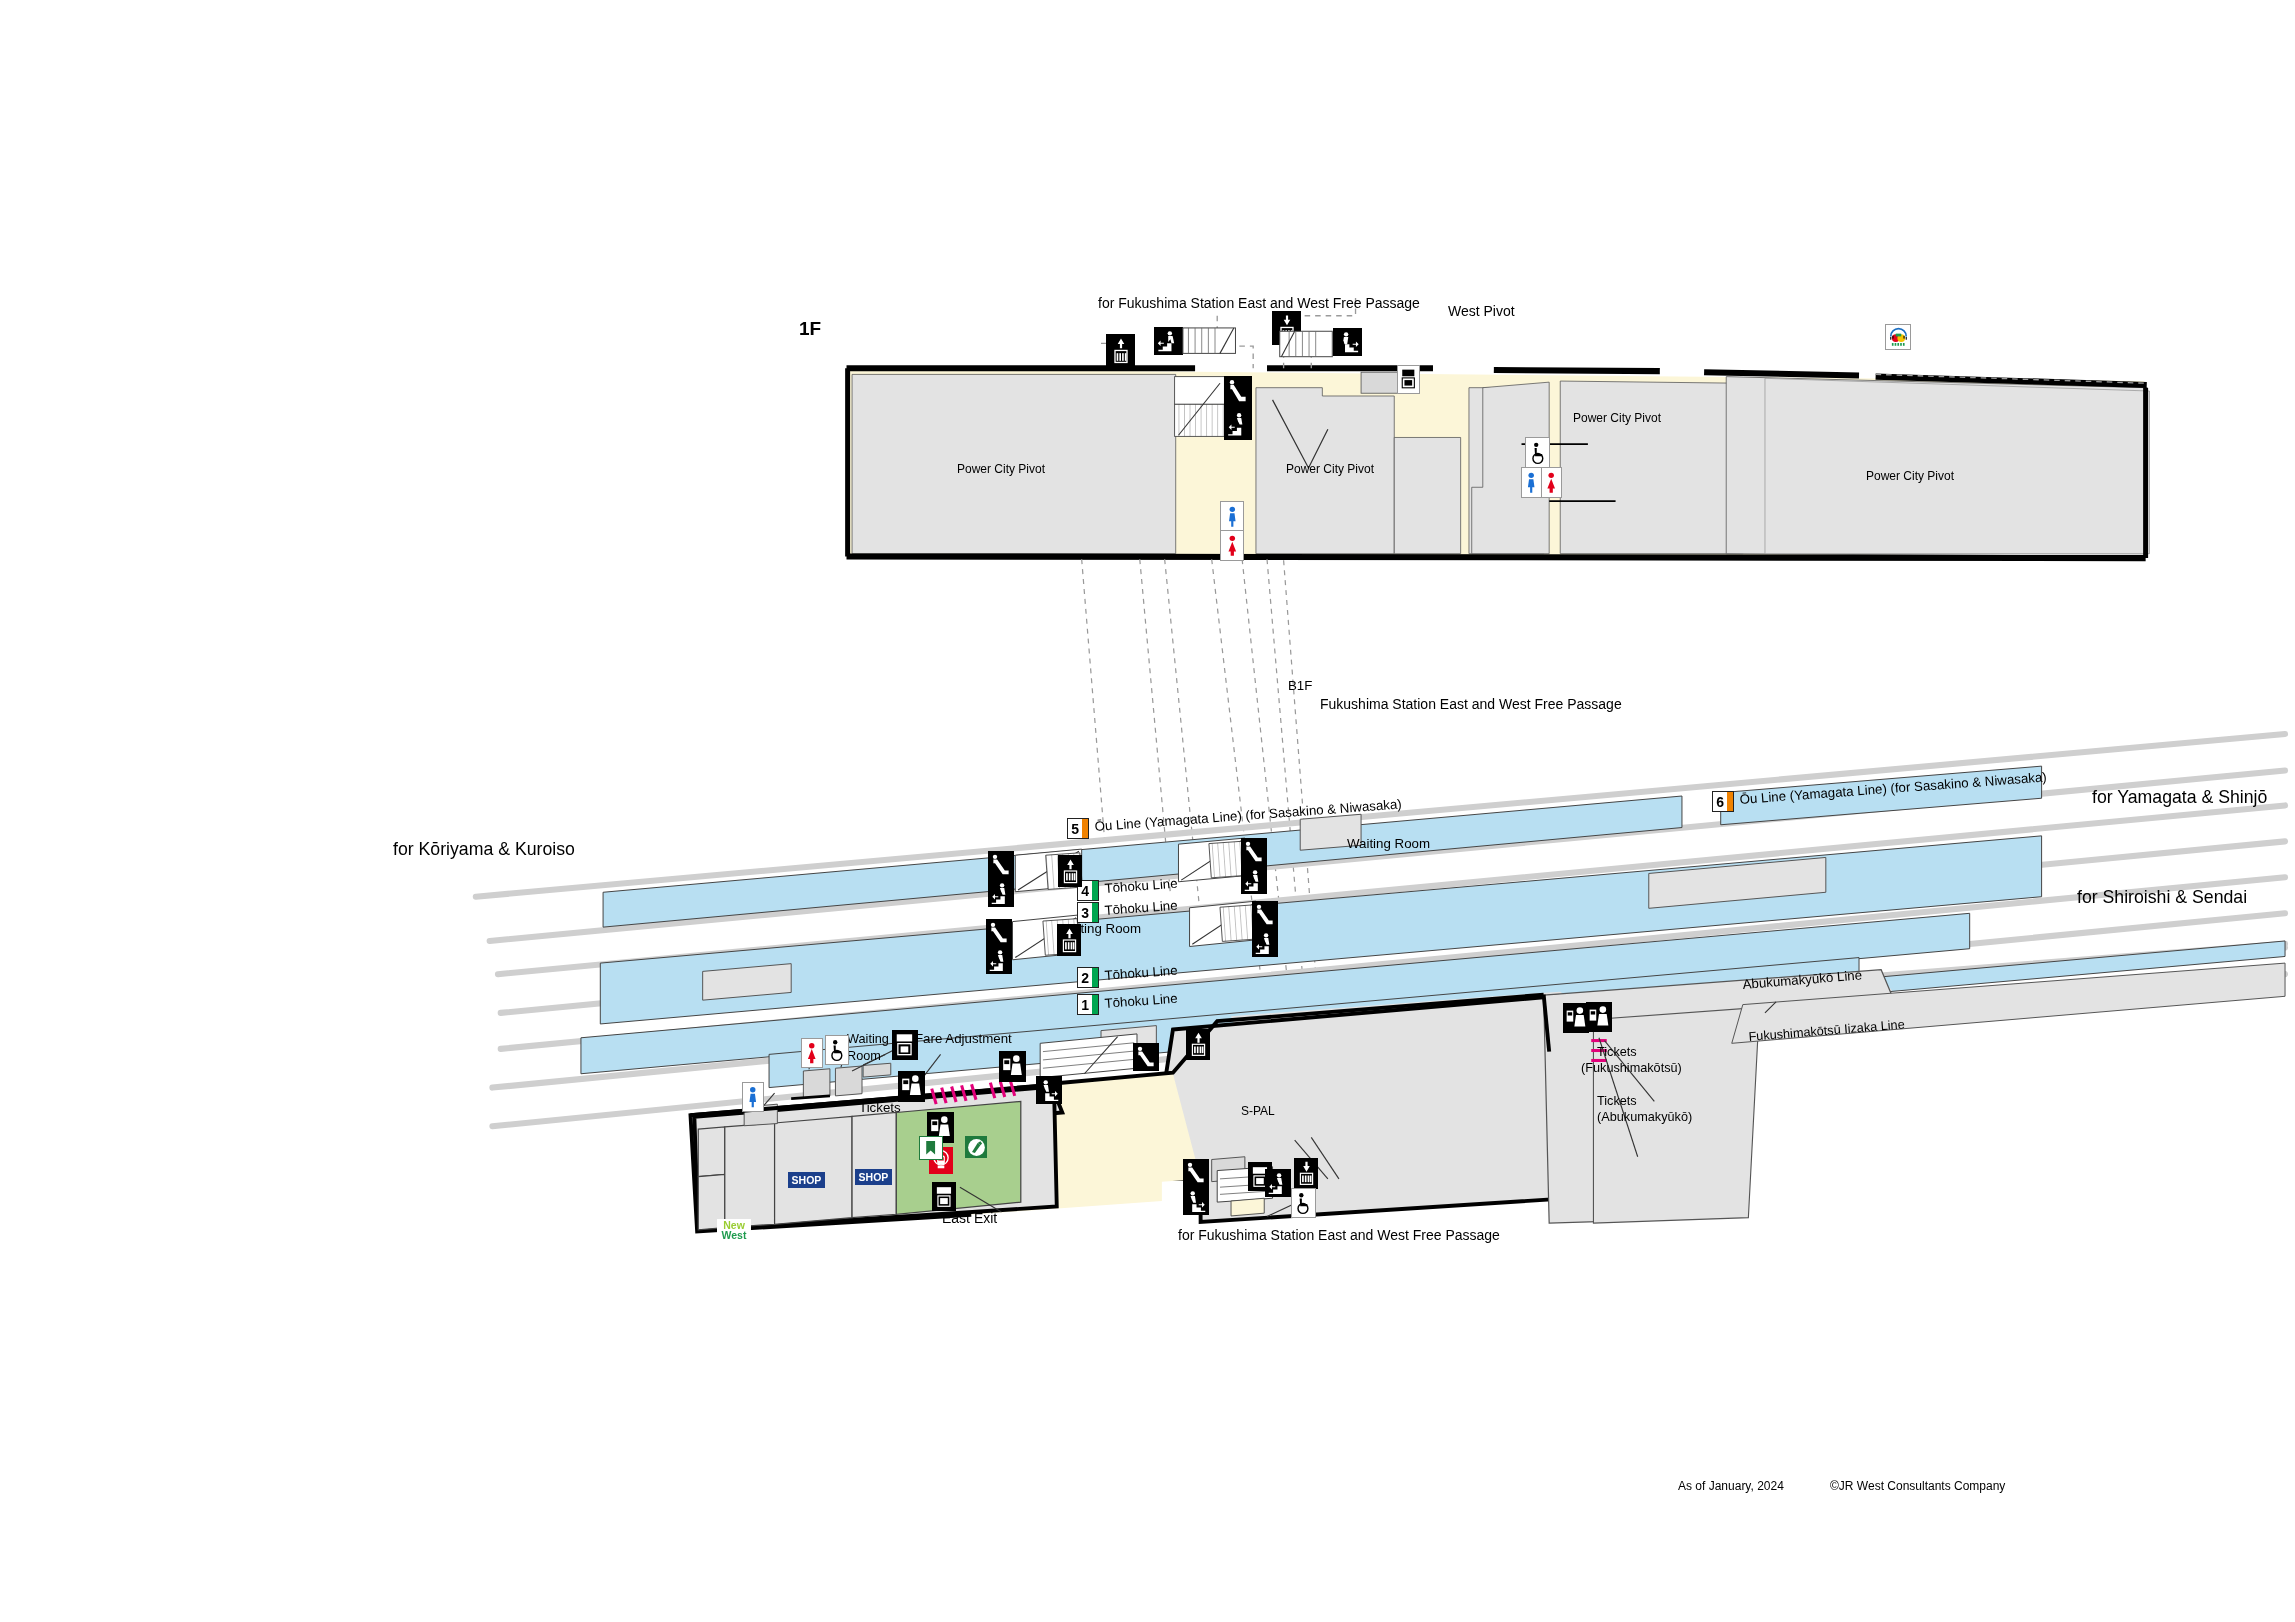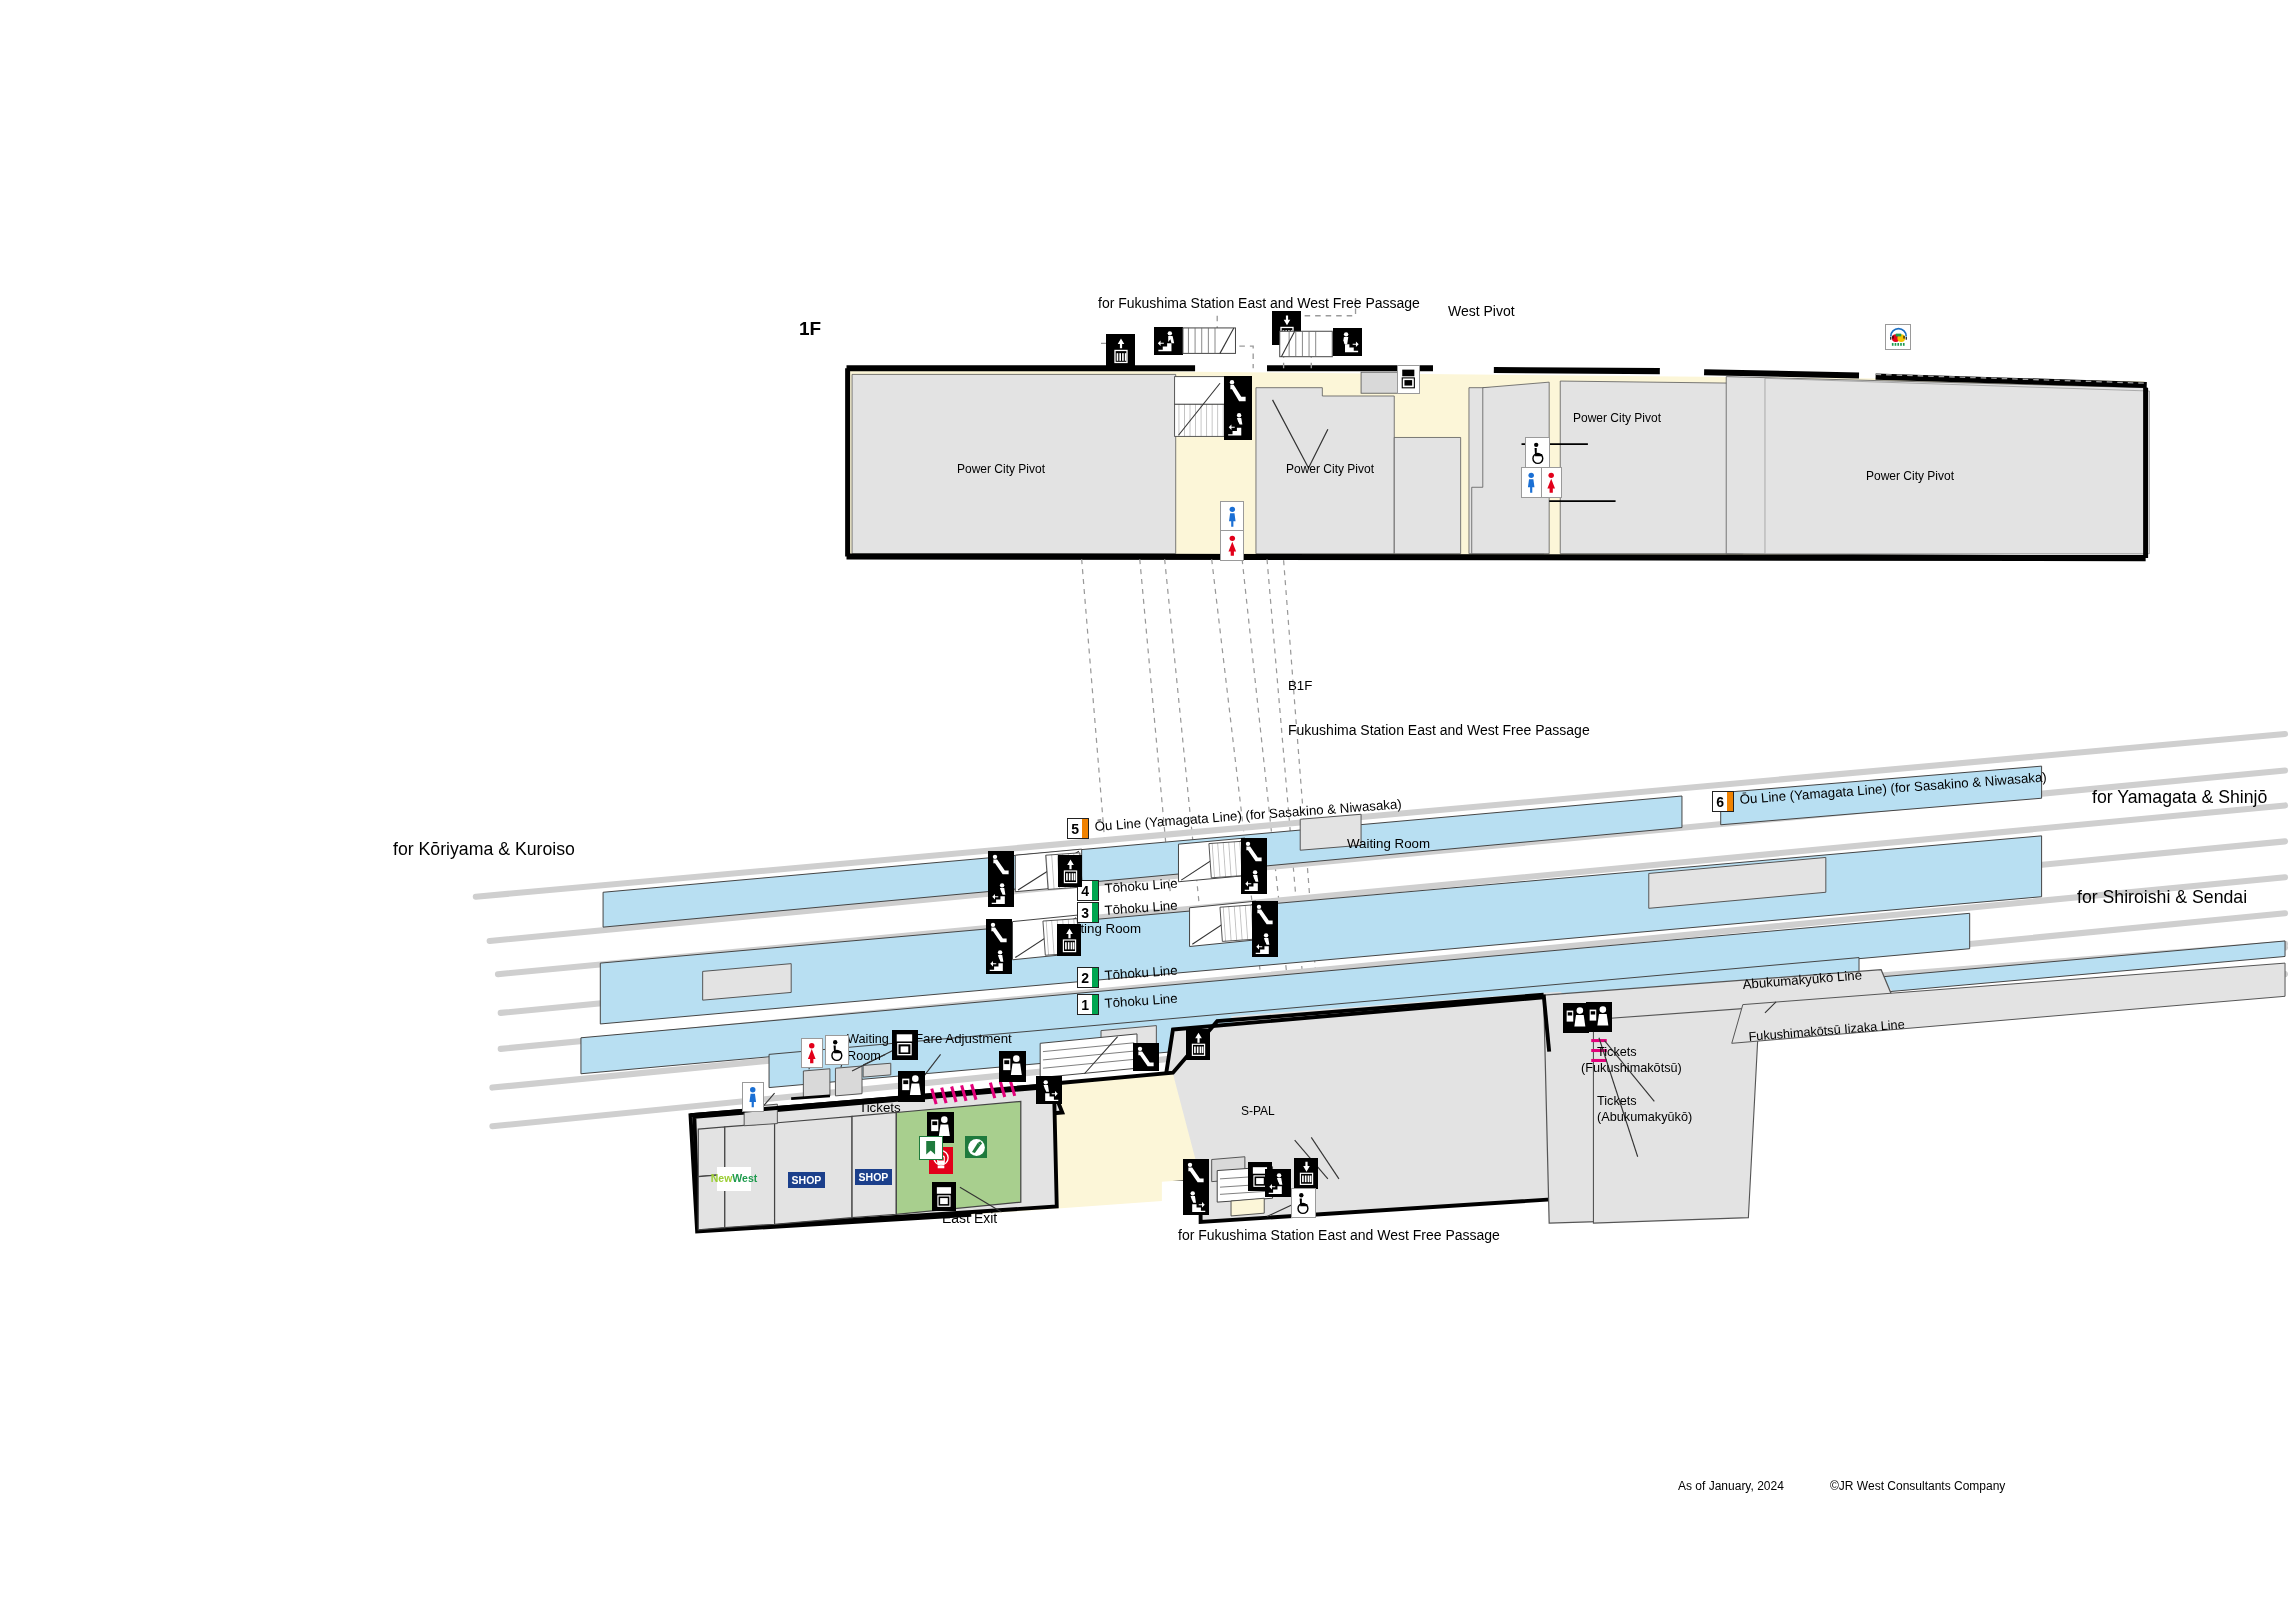--- a/index.html
+++ b/index.html
@@ -239,21 +239,21 @@
   </g>
 </svg>
 
 <div class="lbl lbl-floor" style="left:799px;top:318px;">1F</div>
 
 <div class="lbl lbl-head" style="left:1098px;top:295px;">for Fukushima Station East and West Free Passage</div>
 
 <div class="lbl lbl-head" style="left:1448px;top:303px;">West Pivot</div>
 
 <div class="lbl lbl-floor" style="left:1288px;top:678px;font-size:13.3px;font-weight:400;">B1F</div>
-<div class="lbl lbl-head" style="left:1288px;top:696px;margin-top:26px;">Fukushima Station East and West Free Passage</div>
+<div class="lbl lbl-head" style="left:1320px;top:696px;">Fukushima Station East and West Free Passage</div>
 
 <div class="lbl lbl-area" style="left:957px;top:462px;">Power City Pivot</div>
 <div class="lbl lbl-area" style="left:1286px;top:462px;">Power City Pivot</div>
 <div class="lbl lbl-area" style="left:1573px;top:411px;">Power City Pivot</div>
 <div class="lbl lbl-area" style="left:1866px;top:469px;">Power City Pivot</div>
 <div class="lbl lbl-area" style="left:1241px;top:1104px;">S-PAL</div>
 
 <div class="lbl lbl-dir" style="left:393px;top:839px;">for Kōriyama &amp; Kuroiso</div>
 <div class="lbl lbl-dir" style="left:2070px;top:787px;margin-left:22px;">for Yamagata &amp; Shinjō</div>
 <div class="lbl lbl-dir" style="left:2077px;top:857px;margin-top:30px;">for Shiroishi &amp; Sendai</div>
@@ -764,22 +764,22 @@
   <svg width="22" height="25.5" viewBox="0 0 40 46">
         <g fill="#fff">
           <rect x="3" y="10" width="12" height="20"></rect>
           <rect x="5" y="13" width="8" height="6" fill="#000"></rect>
           <circle cx="27" cy="10" r="6"></circle>
           <path d="M20 18 L34 18 L37 39 L17 39 Z"></path>
         </g>
       </svg>
 </div>
 
-<div class="tagbox" style="left:717px;top:1167px;width:34px;height:24px;background:#fff;border:none;
-     flex-direction:row;line-height:0.95;">
+<div class="tagbox" style="left:717px;top:1219px;width:34px;height:24px;background:#fff;border:none;
+     flex-direction:column;line-height:0.95;">
   <span style="font-size:10.5px;color:#9acd32;font-weight:700;font-family:'Liberation Sans',sans-serif;">New</span>
   <span style="font-size:10.5px;color:#1f9b4e;font-weight:700;font-family:'Liberation Sans',sans-serif;">West</span>
 </div>
 <div class="tagbox" style="left:788px;top:1172px;width:37px;height:15.5px;background:#1b3f8b;color:#fff;
      border:none;font-size:10.5px;">SHOP</div>
 <div class="tagbox" style="left:855px;top:1169px;width:37px;height:15.5px;background:#1b3f8b;color:#fff;
      border:none;font-size:10.5px;">SHOP</div>
 
 <div class="iconw" style="left:919px;top:1136px;width:22px;height:22px;border:1.4px solid #1f7a3d;background:#fff;">
   <svg width="13.3" height="15.5" viewBox="0 0 24 28">

